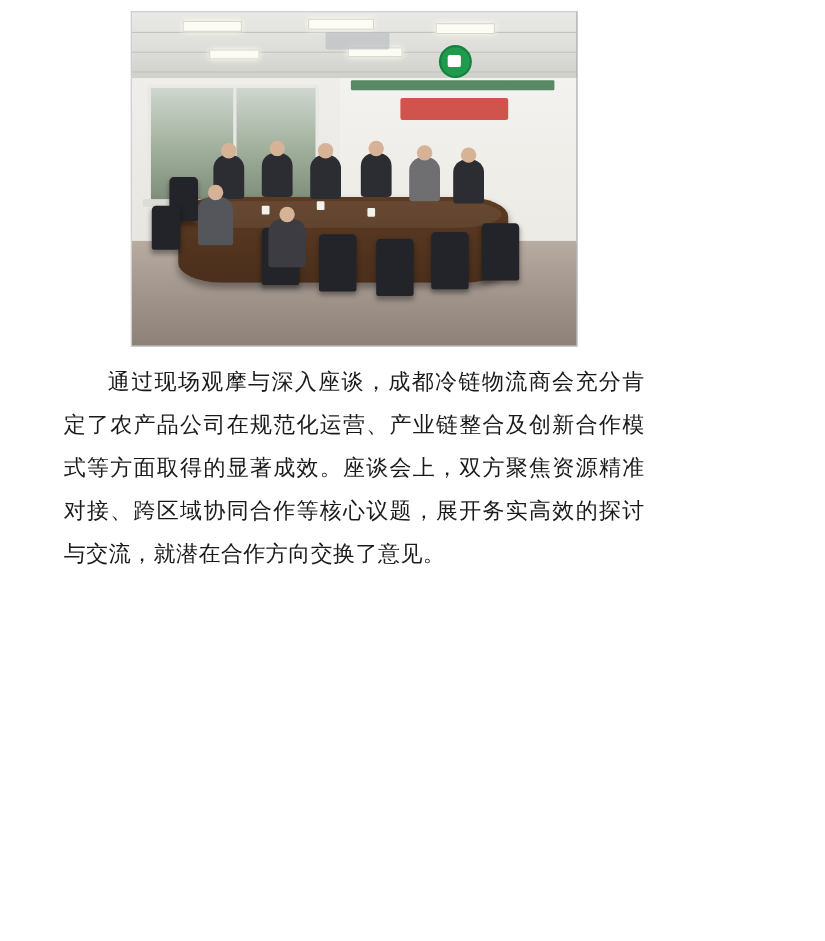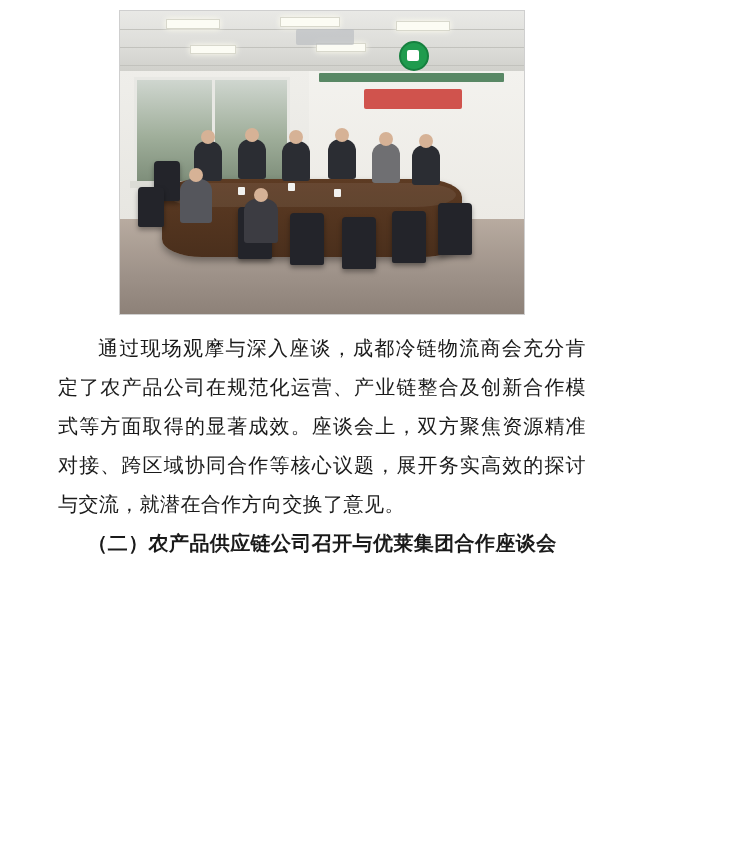--- a/index.html
+++ b/index.html
@@ -203,15 +203,14 @@
       <div class="person" style="left:124px; top:188px; width:34px; height:44px; background:#3c3c42;">
           <span class="head"></span>
         </div>
       <div class="person" style="left:60px; top:168px; width:32px; height:44px; background:#55565c;">
           <span class="head"></span>
         </div>
     </div>
   </div>
 
   <p class="para">通过现场观摩与深入座谈，成都冷链物流商会充分肯定了农产品公司在规范化运营、产业链整合及创新合作模式等方面取得的显著成效。座谈会上，双方聚焦资源精准对接、跨区域协同合作等核心议题，展开务实高效的探讨与交流，就潜在合作方向交换了意见。</p>
-  <p class="heading">（二）农产品供应链公司召开与优莱集团合作座谈会</p>
 
 </div>
 
 </body></html>

